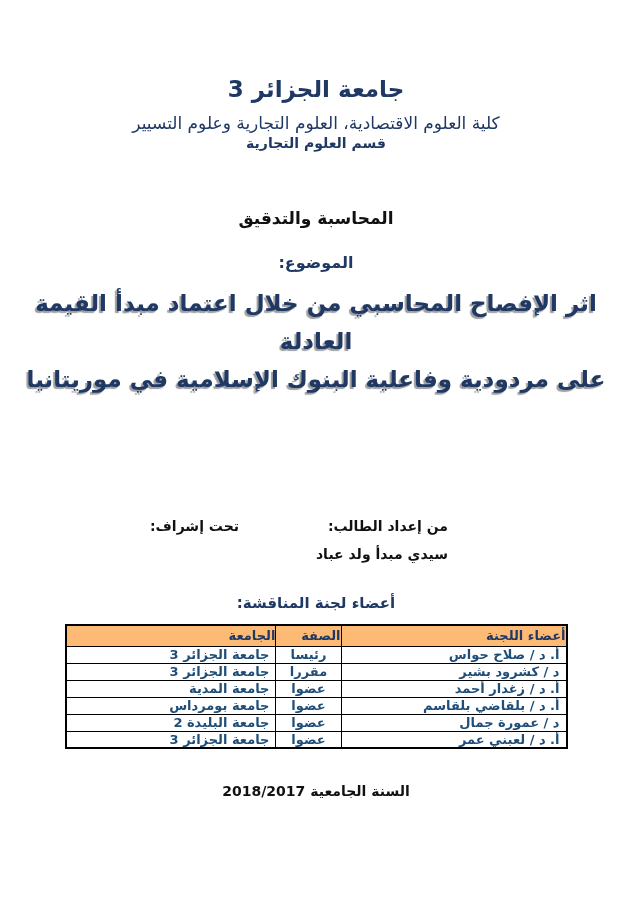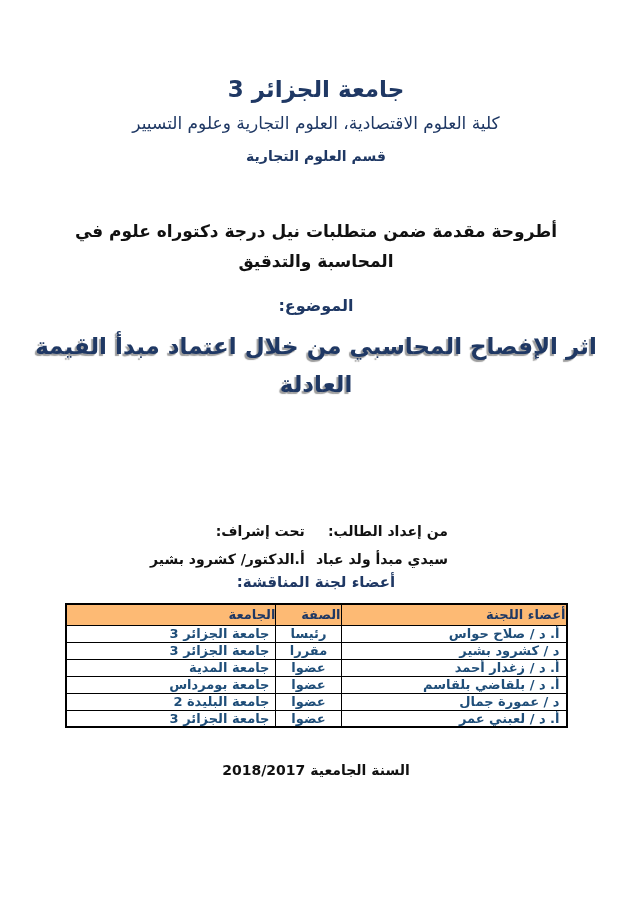--- a/index.html
+++ b/index.html
@@ -26,21 +26,21 @@
     color: #1F3864;
     letter-spacing: 1px;
   }
   .faculty-name {
     margin-top: 11px;
     font-size: 17px;
     font-weight: normal;
     color: #1F3864;
   }
   .department-name {
-    margin-top: 15px;
+    margin-top: 2px;
     font-size: 14px;
     font-weight: bold;
     color: #1F3864;
   }
 
   .thesis-statement {
     margin-top: 52px;
     font-size: 17px;
     font-weight: bold;
     color: #111111;
@@ -69,20 +69,21 @@
     justify-content: space-between;
     padding: 0 184px 0 150px;
     font-size: 14px;
     font-weight: bold;
     color: #111111;
     line-height: 28px;
   }
   .people-block { text-align: right; white-space: nowrap; }
 
   .committee-title {
+    margin-top: 26px;
     font-size: 15px;
     font-weight: bold;
     color: #1F3864;
   }
 
   table.committee-table {
     margin: 12px auto 0 auto;
     width: 503px;
     border-collapse: collapse;
     border: 2px solid #000000;
@@ -125,38 +126,37 @@
 
 <div class="page">
 
   <div class="university-name center">جامعة الجزائر 3</div>
 
   <div class="faculty-name center">كلية العلوم الاقتصادية، العلوم التجارية وعلوم التسيير</div>
 
   <div class="department-name center">قسم العلوم التجارية</div>
 
   <div class="thesis-statement center">
-    <div>أطروحة مقدمة ضمن متطلبات نيل درجة دكتوراه علوم في</div>
     <div>المحاسبة والتدقيق</div>
   </div>
 
   <div class="subject-label center">الموضوع:</div>
 
   <div class="main-title center">
     <div>اثر الإفصاح المحاسبي من خلال اعتماد مبدأ القيمة العادلة</div>
+    <div>على مردودية وفاعلية البنوك الإسلامية في موريتانيا</div>
   </div>
 
   <div class="people-row">
     <div class="people-block">
       <div>من إعداد الطالب:</div>
       <div>سيدي مبدأ ولد عباد</div>
     </div>
     <div class="people-block">
       <div>تحت إشراف:</div>
-      <div>أ.الدكتور/ كشرود بشير</div>
     </div>
   </div>
 
   <div class="committee-title center">أعضاء لجنة المناقشة:</div>
 
   <table class="committee-table">
     <colgroup>
       <col class="col-member">
       <col class="col-role">
       <col class="col-univ">

